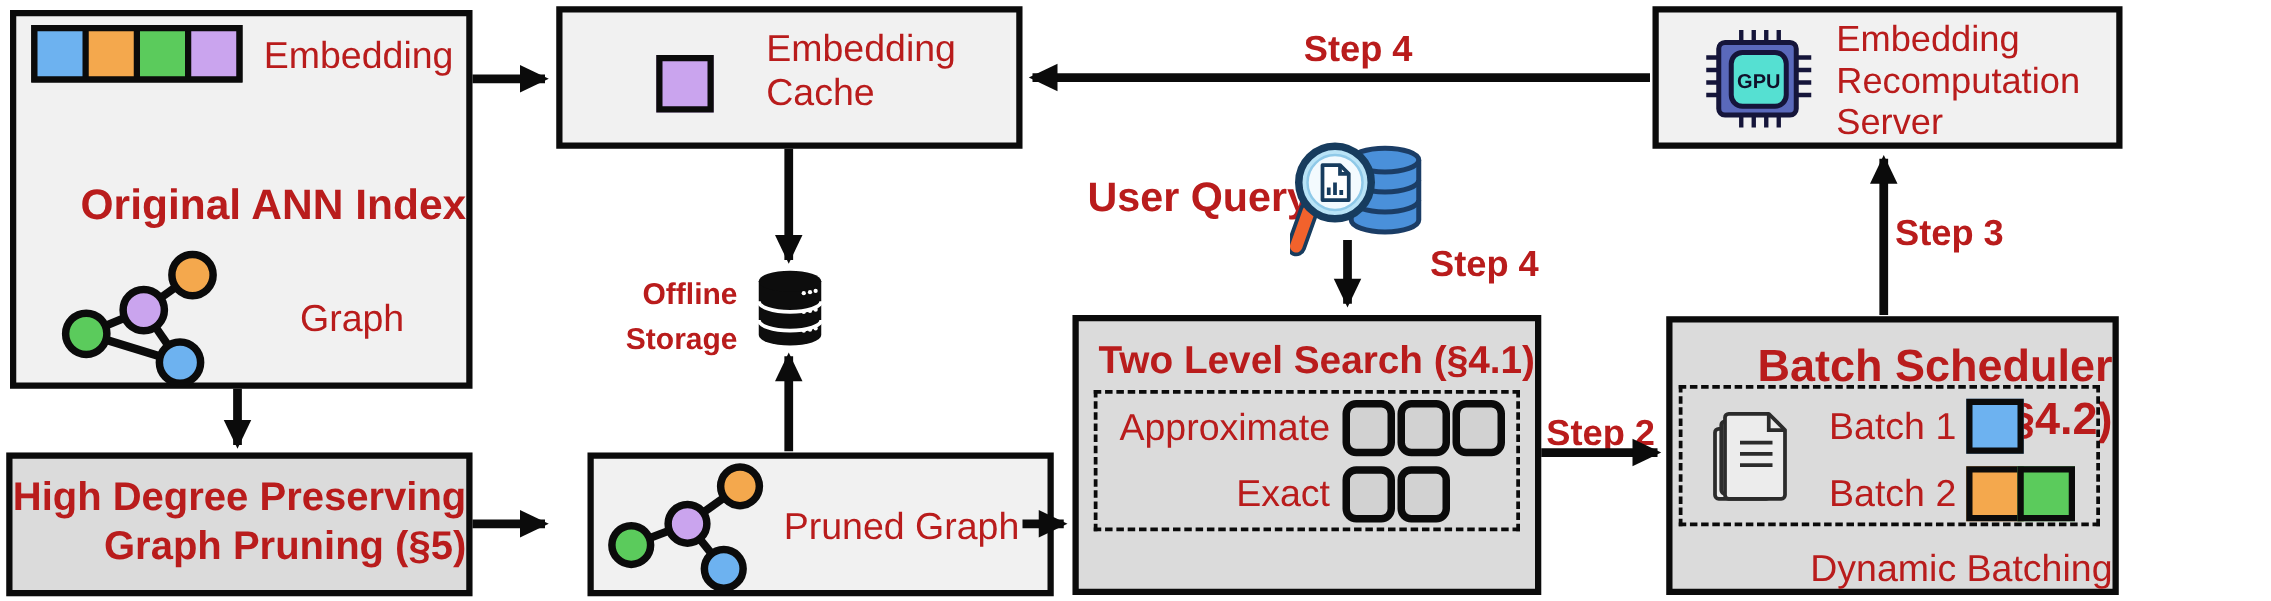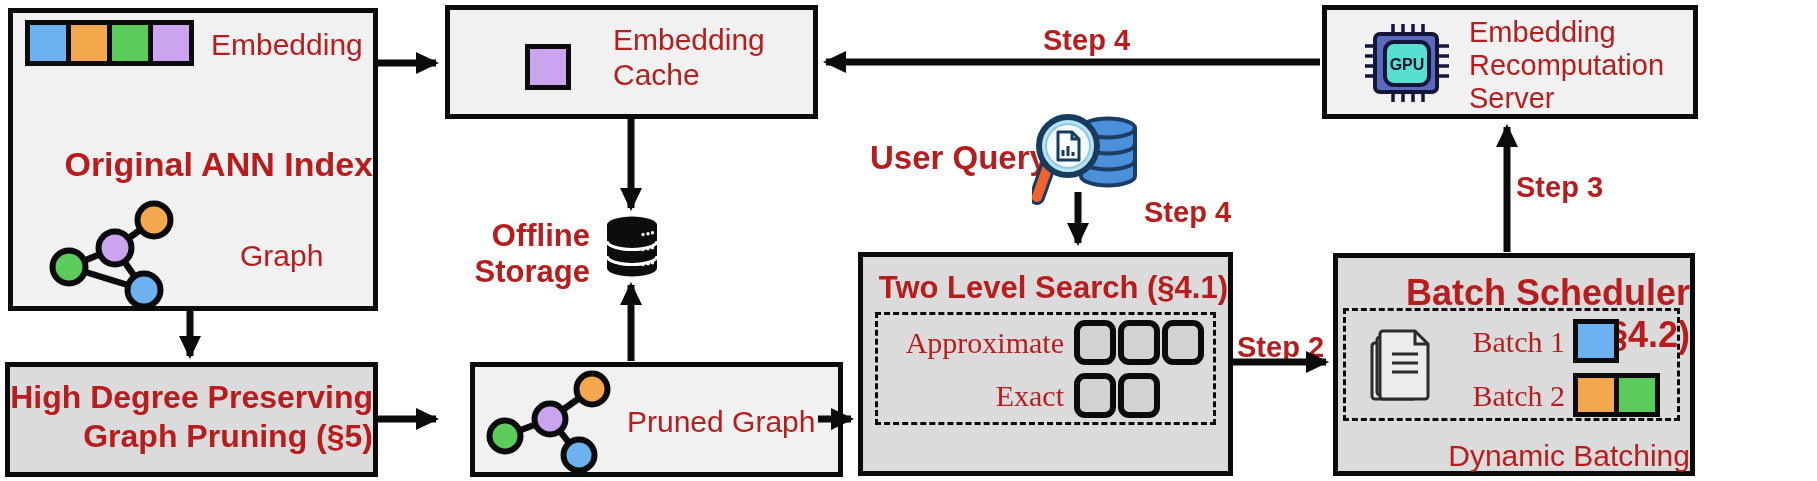--- a/index.html
+++ b/index.html
@@ -20,21 +20,21 @@
   .strip{position:absolute;display:flex;gap:5px;background:var(--line);border:5px solid var(--line);}
   .sq{width:36px;height:36px;}
   .c-blue{background:var(--blue);}
   .c-orange{background:var(--orange);}
   .c-green{background:var(--green);}
   .c-purple{background:var(--purple);}
 
   
   .csq{position:absolute;box-sizing:border-box;border:5px solid var(--line);}
 
-  .dashed{position:absolute;box-sizing:border-box;border:3px dashed var(--line);font-family:Liberation Serif, serif;}
+  .dashed{position:absolute;box-sizing:border-box;border:3px dashed var(--line);}
   .slotrow{position:absolute;display:flex;gap:2px;}
   .slot{width:42px;height:45px;box-sizing:border-box;border:6px solid var(--line);border-radius:11px;background:#d2d2d2;}
 
   .lbl30{font-size:30px;}
   .lbl29{font-size:29px;}
   .step{position:absolute;font-weight:bold;font-size:29px;}
 
   #arrows{position:absolute;left:0;top:0;pointer-events:none;}
   .aline{stroke:var(--line);stroke-width:7;}
   .edge{stroke:var(--line);stroke-width:6.5;}
@@ -114,21 +114,21 @@
       <line class="edge" x1="73" y1="50" x2="28" y2="67"></line>
       <line class="edge" x1="73" y1="50" x2="102" y2="86"></line>
       <circle class="node f-orange" cx="115" cy="20" r="15.5"></circle>
       <circle class="node f-purple" cx="73" cy="50" r="15.5"></circle>
       <circle class="node f-green" cx="28" cy="67" r="15.5"></circle>
       <circle class="node f-blue" cx="102" cy="86" r="15.5"></circle>
     </svg>
     <div class="abs lbl30" style="left:152px;top:38px;">Pruned Graph</div>
   </div>
 
-  <div class="abs bold ml rt" style="left:452px;top:218px;width:138px;font-size:31px;line-height:36px;text-align:right;">Offline
+  <div class="abs bold ml rt" style="left:452px;top:218px;width:138px;font-size:24px;line-height:36px;text-align:right;">Offline
 Storage</div>
   <svg class="abs" style="left:604px;top:215px;" width="56" height="64" viewBox="0 0 56 64">
     <path d="M3,10 V53 A25,8.5 0 0 0 53,53 V10" fill="#0d0d0d"></path>
     <ellipse cx="28" cy="10" rx="25" ry="8.5" fill="#0d0d0d"></ellipse>
     <path d="M3,26 A25,8.5 0 0 0 53,26" stroke="#ffffff" stroke-width="3" fill="none"></path>
     <path d="M3,41 A25,8.5 0 0 0 53,41" stroke="#ffffff" stroke-width="3" fill="none"></path>
     <g fill="#ffffff">
       <circle cx="39" cy="19.5" r="1.7"></circle>
         <circle cx="44" cy="18.7" r="1.7"></circle>
         <circle cx="48.5" cy="17.7" r="1.7"></circle>

